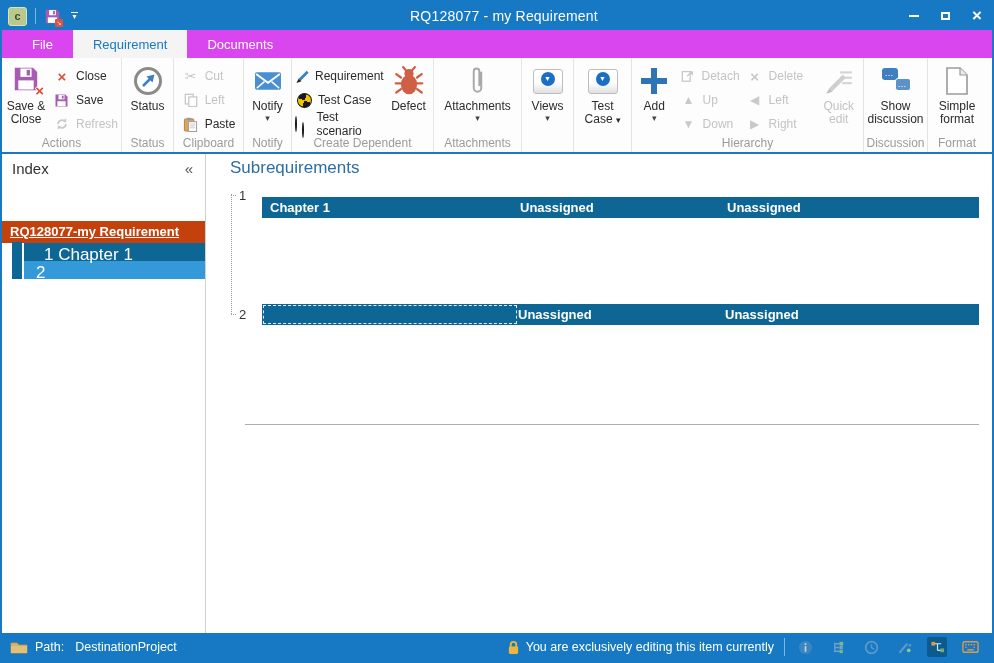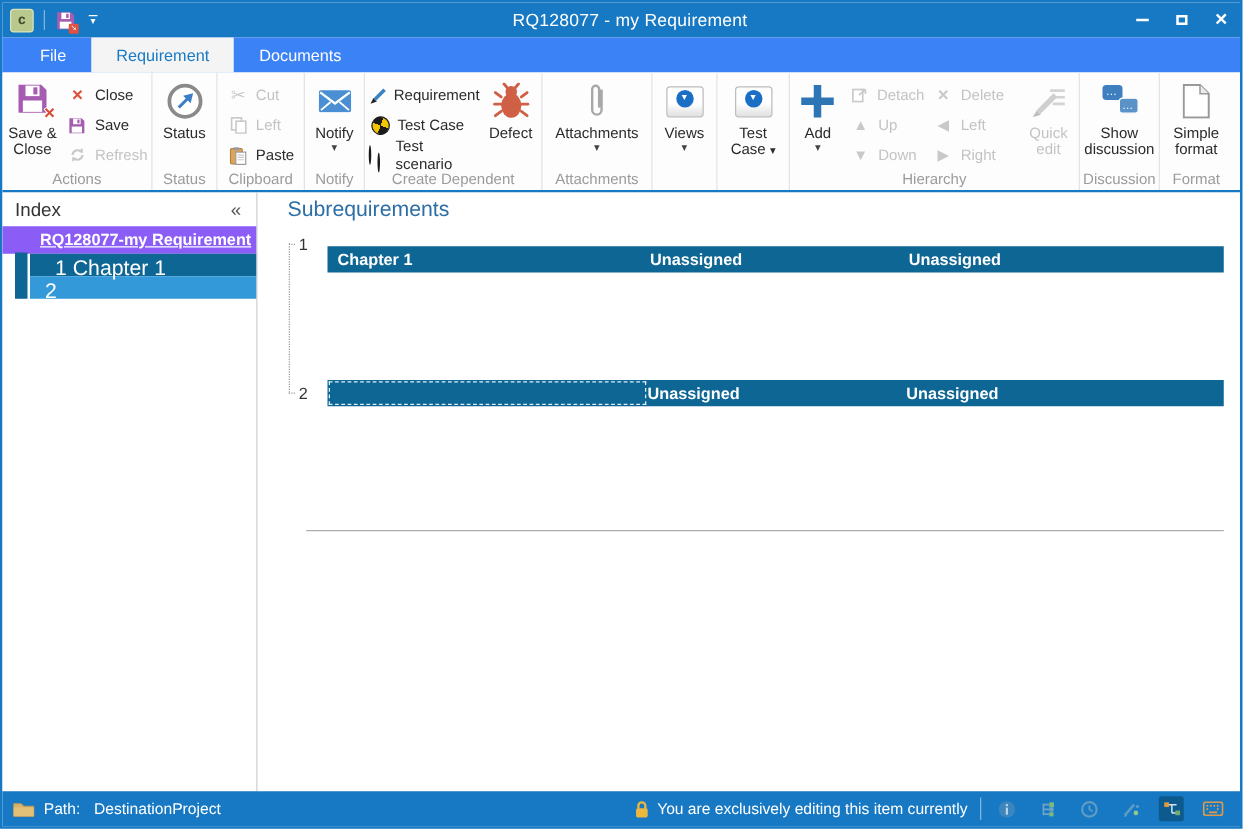--- a/index.html
+++ b/index.html
@@ -20,21 +20,21 @@
   .caret-line{width:7px;height:1px;background:#fff;margin-bottom:1px;}
   .qat-caret .cg{font-size:8px;line-height:6px;color:#fff;}
   .title{flex:1;text-align:center;font-size:14px;letter-spacing:.2px;}
   .win-controls{display:flex;align-items:center;width:104px;justify-content:flex-end;padding-right:10px;gap:22px;box-sizing:border-box;}
   .win-btn{display:flex;align-items:center;justify-content:center;height:20px;}
   .min-glyph{display:block;width:10px;height:2px;background:#fff;}
   .max-box{display:block;width:9px;height:8px;border:2px solid #fff;box-sizing:border-box;}
   .close-glyph{font-size:17px;font-weight:bold;line-height:16px;}
 
   
-  .tabrow{height:28px;background:#3b82f6;display:flex;align-items:stretch;padding-left:10px;flex:0 0 auto;}
+  .tabrow{height:28px;background:#d946ef;display:flex;align-items:stretch;padding-left:10px;flex:0 0 auto;}
   .tab{padding:0 20px;font-size:13px;color:#fff;display:flex;align-items:center;}
   .tab.active{background:#f4f4f4;color:#1779c4;}
 
   
   .ribbon{height:94px;background:#fdfdfd;display:flex;border-bottom:2px solid #1779c4;flex:0 0 auto;align-items:stretch;}
   .rgroup{display:flex;flex-direction:column;border-right:1px solid #e4e4e4;box-sizing:border-box;padding-top:2px;}
   .gbody{flex:1;display:flex;justify-content:center;align-items:stretch;}
   .glabel{height:16px;font-size:12px;color:#9b9b9b;text-align:center;line-height:14px;}
   .bb{display:flex;flex-direction:column;align-items:center;padding:3px 2px 0;font-size:12px;color:#2b2b2b;text-align:center;line-height:1.12;}
   .bb .ic{height:36px;display:flex;align-items:center;justify-content:center;}
@@ -67,26 +67,26 @@
   .plus-ico .h{left:0;top:10px;width:26px;height:6px;}
   .plus-ico .v{left:10px;top:0;width:6px;height:26px;}
   .hier-grid{display:grid;grid-template-columns:66px 72px;grid-auto-rows:24px;align-content:flex-start;padding-top:4px;text-align:center;}
   .bubbles{position:relative;width:32px;height:30px;}
   .bub{position:absolute;border-radius:3px;color:#fff;font-size:9px;line-height:10px;text-align:center;letter-spacing:1px;}
   .bub1{left:2px;top:2px;width:16px;height:12px;background:#3f7fbf;}
   .bub2{right:1px;top:12px;width:14px;height:11px;background:#5b93c9;border:1.5px solid #fdfdfd;}
 
   
   .content{flex:1;display:flex;background:#fff;min-height:0;}
-  .sidebar{width:204px;border-right:1px solid #cfcfcf;box-sizing:border-box;display:flex;flex-direction:column;}
+  .sidebar{width:204px;border-right:1px solid #cfcfcf;box-sizing:border-box;display:flex;flex-direction:column;gap:40px;}
   .side-head{height:24px;display:flex;justify-content:space-between;align-items:center;padding:2px 12px 0 10px;font-size:15px;color:#333;}
   .collapse{color:#555;font-size:15px;cursor:default;}
   .tree{position:relative;margin-top:1px;}
-  .t-root{background:#8b5cf6;color:#fff;font-weight:bold;text-decoration:underline;font-size:13px;padding:3px 4px 4px 8px;
-          white-space:nowrap;overflow:hidden;text-align:right;}
+  .t-root{background:#c2410c;color:#fff;font-weight:bold;text-decoration:underline;font-size:13px;padding:3px 4px 4px 8px;
+          white-space:nowrap;overflow:hidden;}
   .t-kids{margin-left:22px;position:relative;}
   .t-spine{position:absolute;left:10px;top:21px;width:10px;height:37px;background:#0e6694;}
   .t-item{color:#fff;font-size:17px;padding:2px 4px 3px 20px;height:13px;}
   .t-item.dark{background:#0e6694;}
   .t-item.sel{background:#3399d9;padding-left:12px;}
 
   .main{flex:1;position:relative;}
   .heading{position:absolute;left:24px;top:4px;font-size:17px;color:#2d6ea5;}
   .rownum{position:absolute;font-size:13px;color:#333;}
   .connector{position:absolute;left:25px;top:40px;height:120px;border-left:1px dotted #9a9a9a;}

